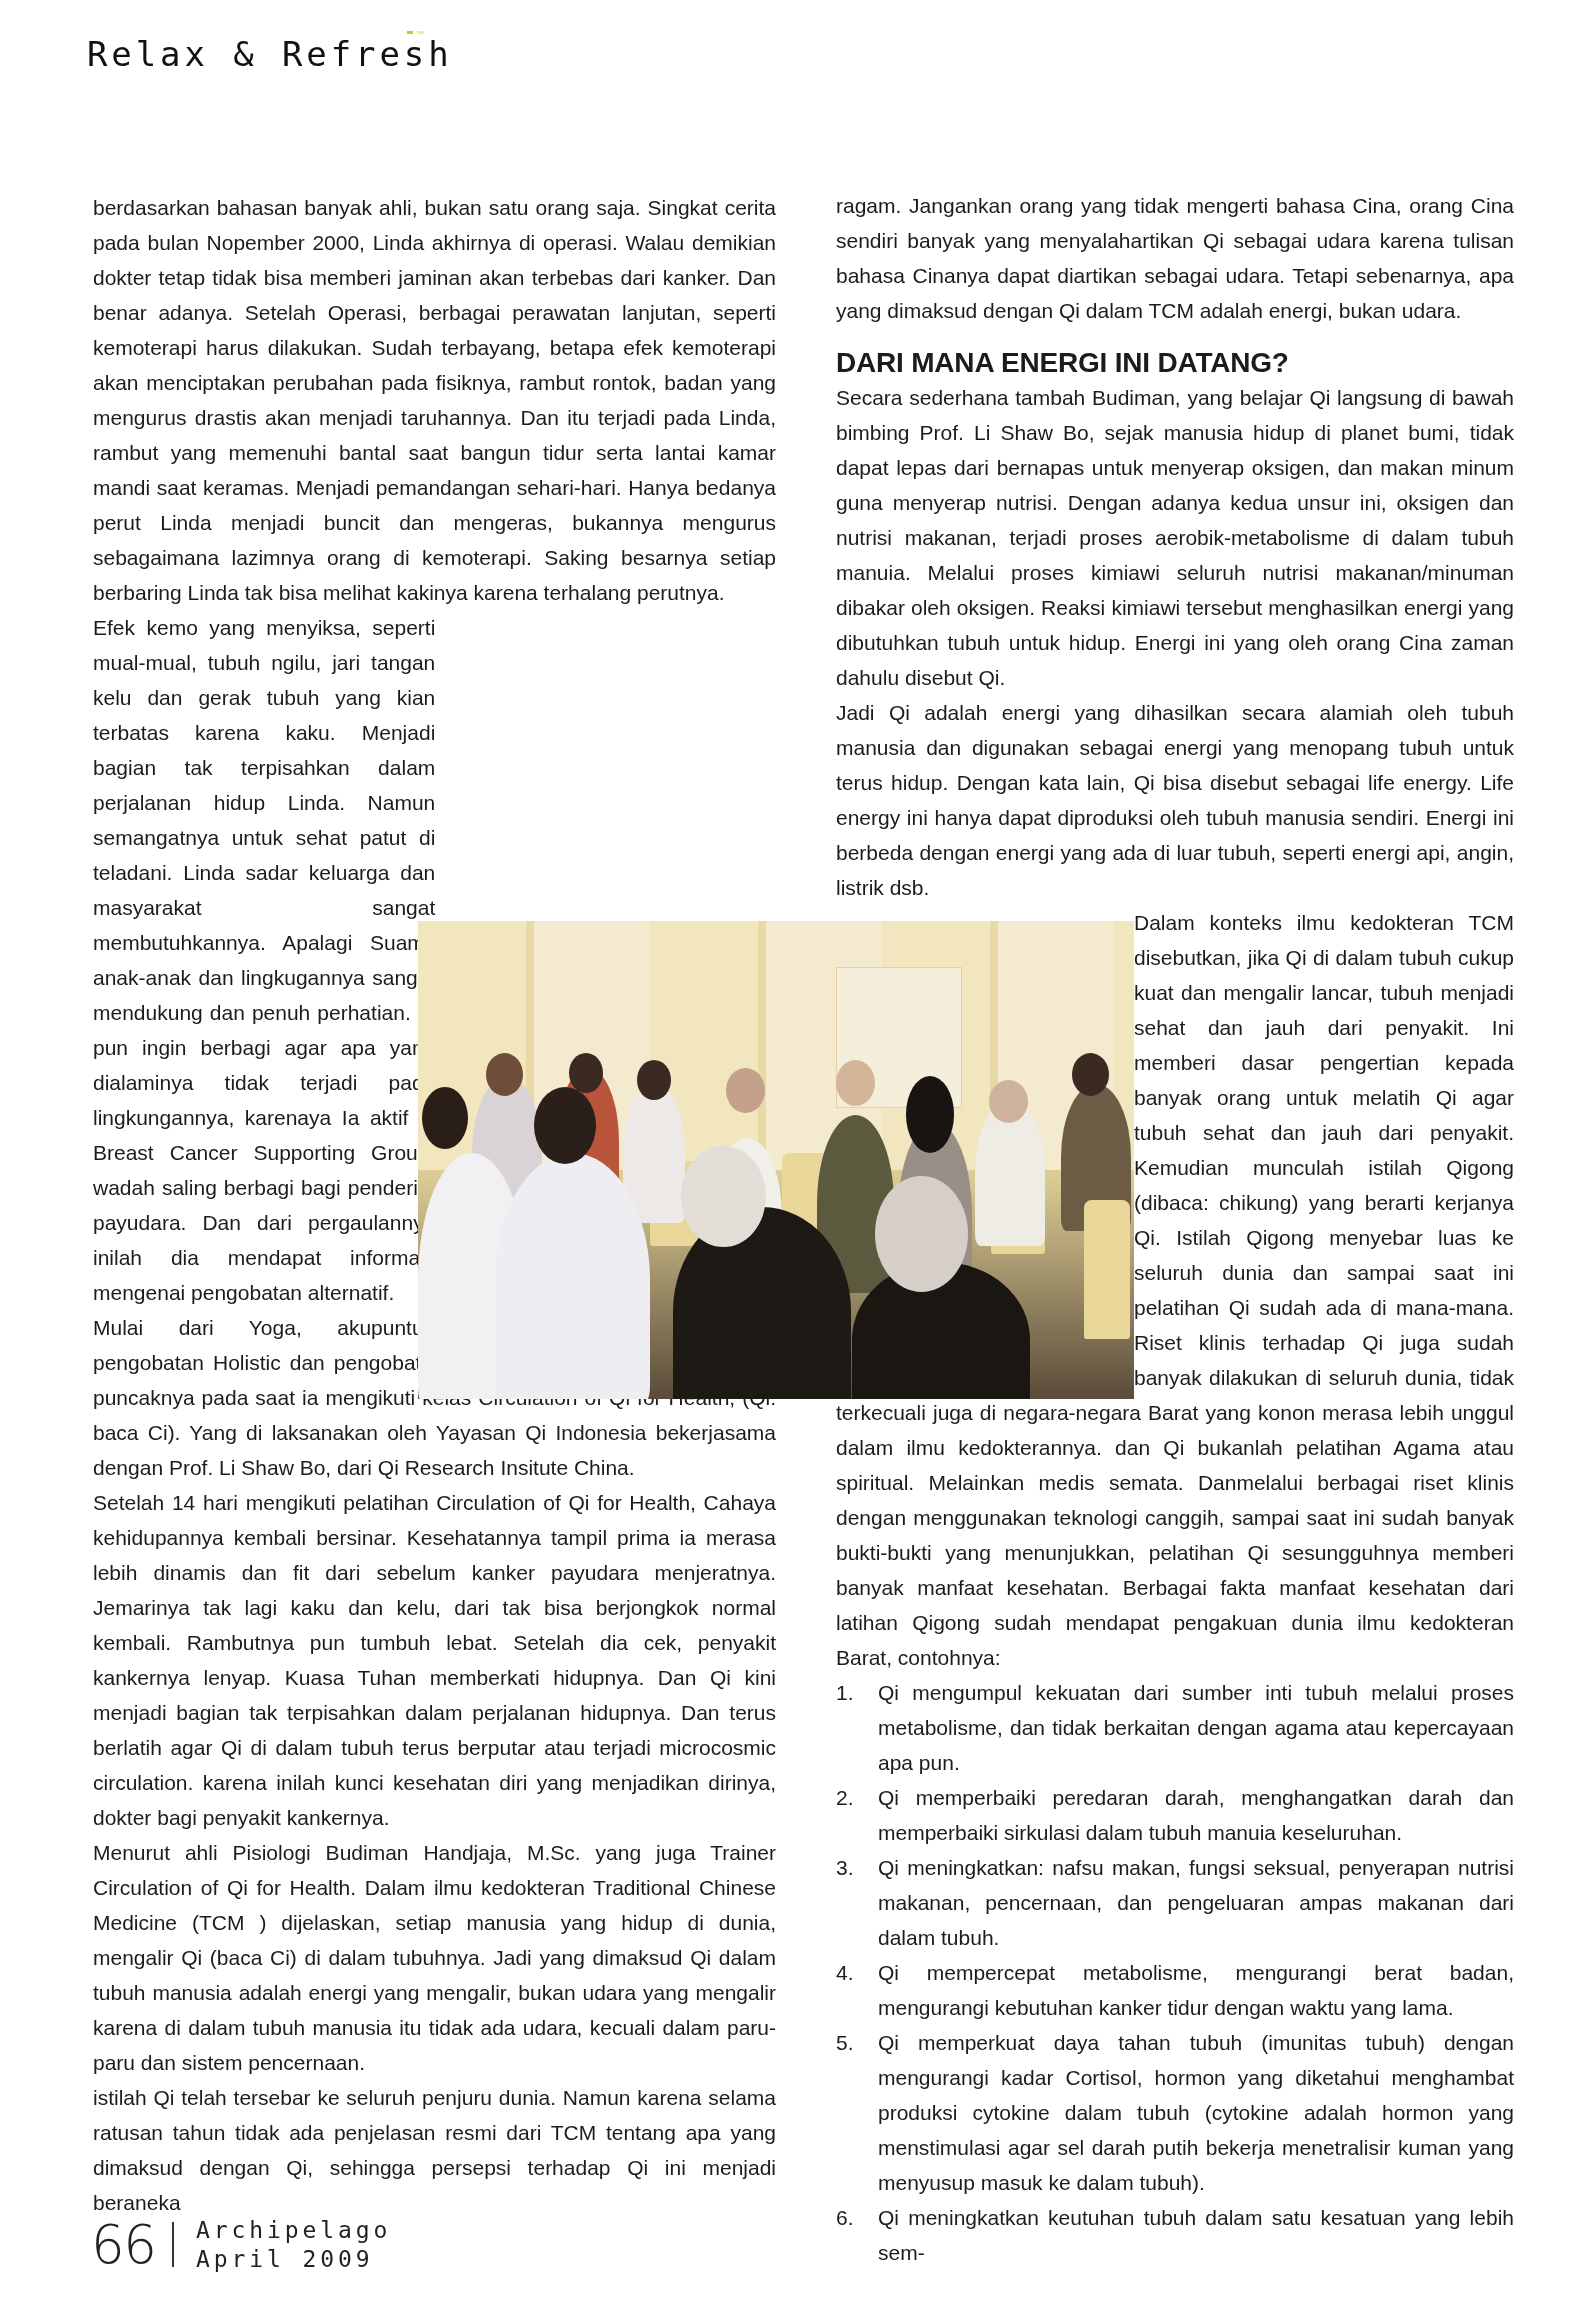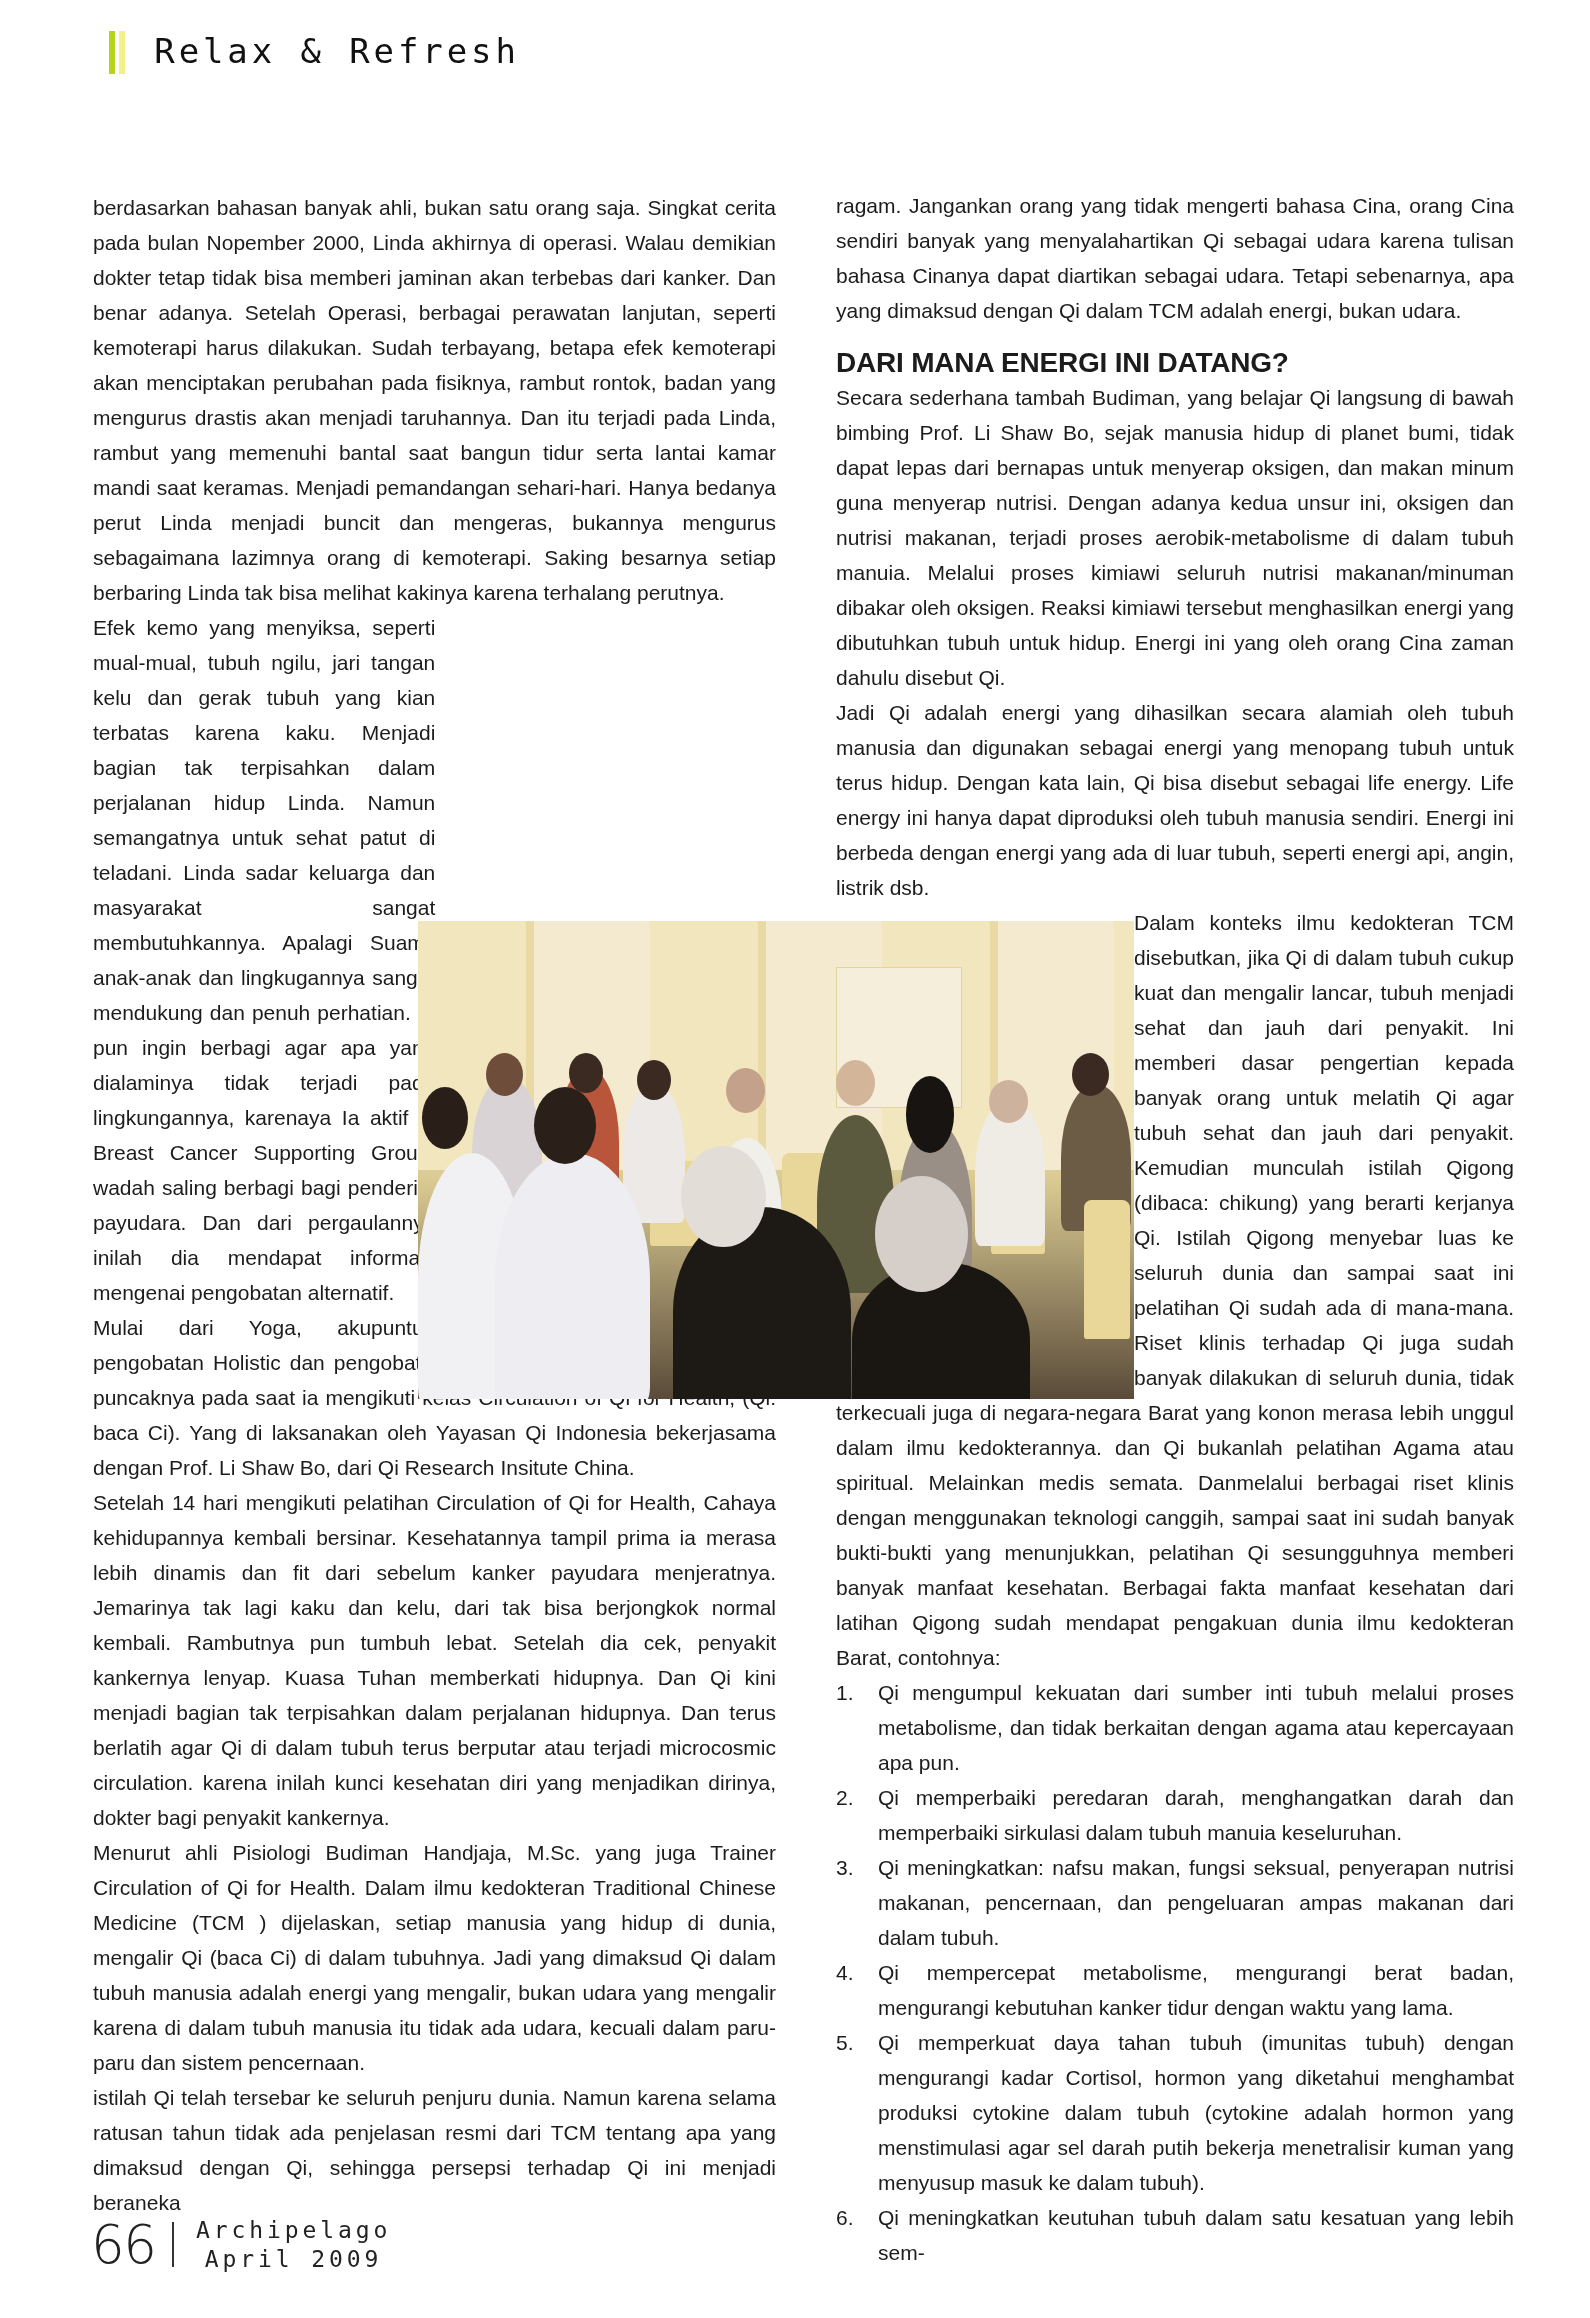--- a/index.html
+++ b/index.html
@@ -1,19 +1,19 @@
 <!DOCTYPE html>
 <html style="font-size:12.4px"><head>
 <meta charset="utf-8">
 <style>
   html, body { margin: 0; padding: 0; background: #ffffff; }
   body { width: 1591px; height: 2319px; position: relative; overflow: hidden;
          font-family: "Liberation Sans", sans-serif; color: #1c1c1c; }
 
-  .section-header { position: absolute; left: 109px; top: 31px; height: 43px; display: flex; align-items: flex-start; }
+  .section-header { position: absolute; left: 87px; top: 31px; height: 43px; display: flex; align-items: flex-end; flex-direction: column; }
   .section-bars { display: flex; gap: 3.9px; height: 43px; margin-right: 29px; }
   .section-bars .b1 { width: 6.2px; background: #b6d31f; }
   .section-bars .b2 { width: 6.2px; background: #f3f08a; }
   .section-title { font-family: "DejaVu Sans Mono", monospace; font-size: 34px; letter-spacing: 3.9px; color: #111; }
 
   .col { position: absolute; font-size: 21px; line-height: 35px; text-align: justify; }
   .col p { margin: 0; }
   .col-left { left: 93px; top: 190px; width: 683px; }
   .col-right { left: 836px; top: 188px; width: 678px; }
 
@@ -32,21 +32,21 @@
   .photo .head { position: absolute; border-radius: 50%; }
   .photo .chair { position: absolute; background: #e9d79a; border-radius: 7.7px 7.7px 3.1px 3.1px; }
 
   .list { margin: 0; padding: 0; list-style: none; }
   .list li { position: relative; padding-left: 42px; text-align: justify; }
   .list li .num { position: absolute; left: 0; top: 0; width: 31px; text-align: left; }
 
   .footer { position: absolute; left: 91px; top: 2214px; display: flex; align-items: center; }
   .page-num { font-family: "DejaVu Sans", sans-serif; font-size: 53px; font-weight: 300; letter-spacing: -1.5px; color: #222; }
   .footer-sep { width: 1.5px; height: 45px; background: #333; margin: 0 22px 0 17px; }
-  .footer-text { font-family: "DejaVu Sans Mono", monospace; font-size: 23px; line-height: 29px; letter-spacing: 3.9px; color: #222; text-align: center; }
+  .footer-text { font-family: "DejaVu Sans Mono", monospace; font-size: 23px; line-height: 29px; letter-spacing: 3.9px; color: #222; }
 </style>
 </head>
 <body>
 
 <div class="section-header">
   <div class="section-bars">
     <div class="b1"></div>
     <div class="b2"></div>
   </div>
   <div class="section-title">Relax &amp; Refresh</div>

